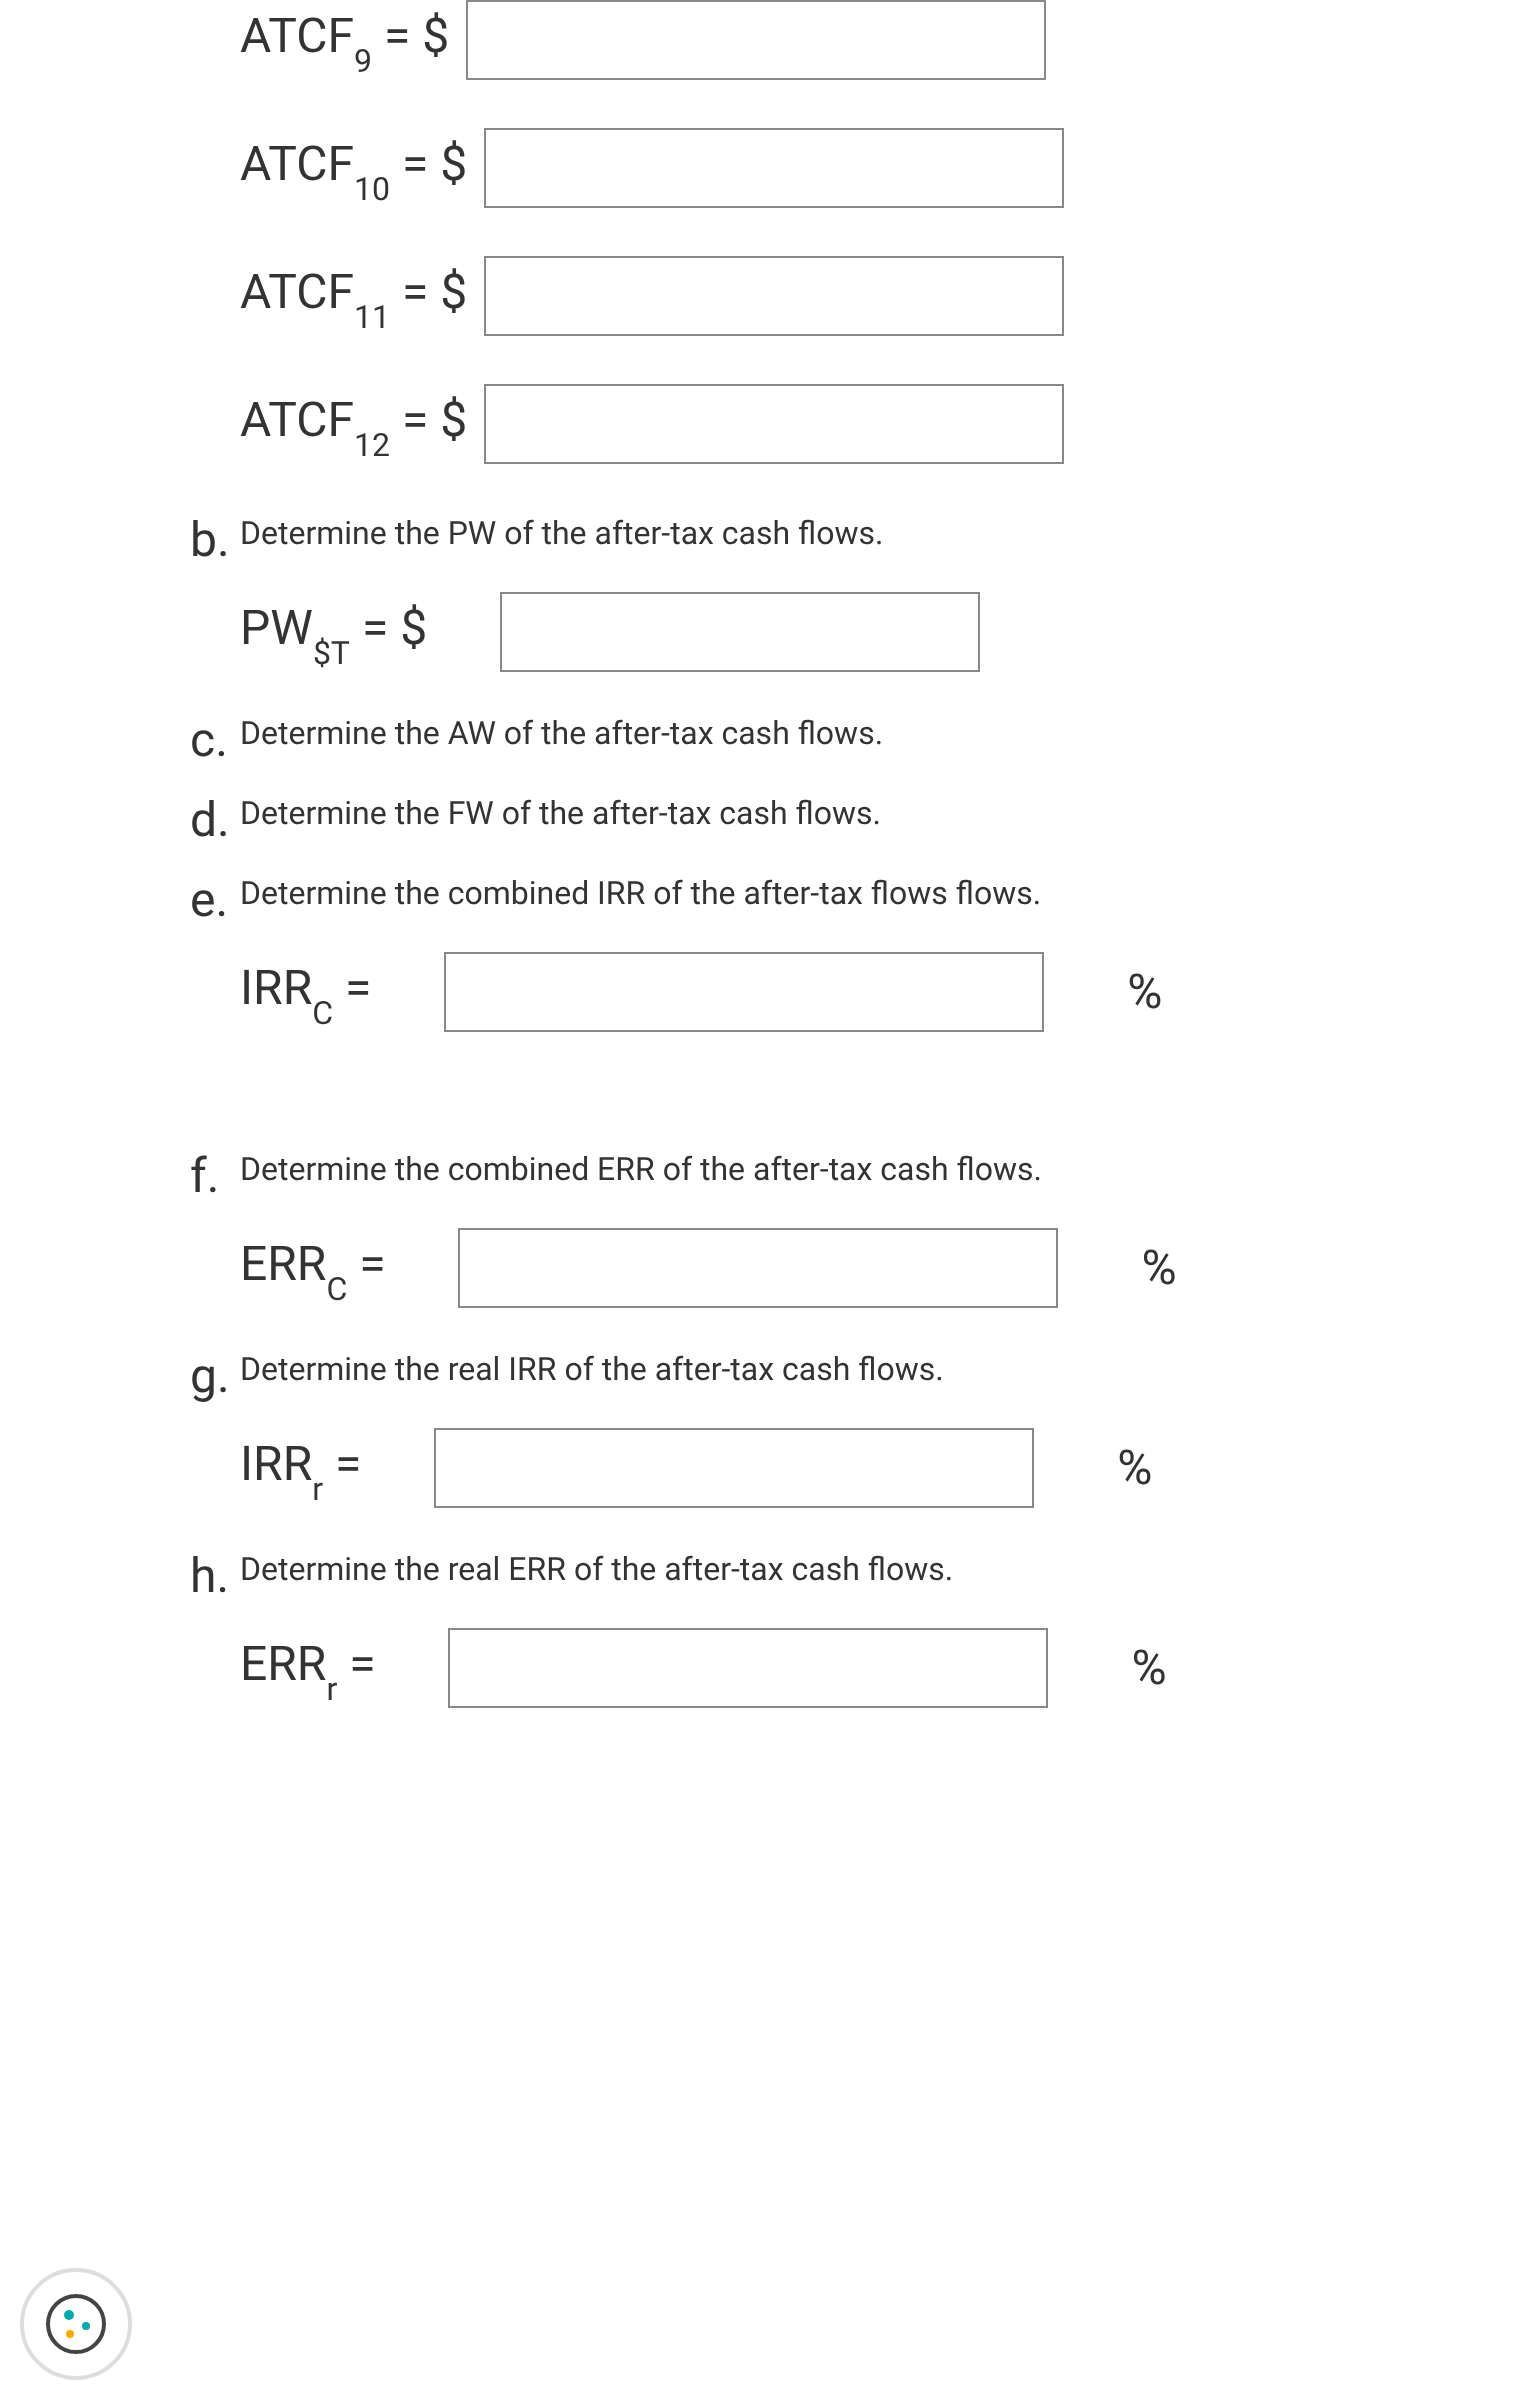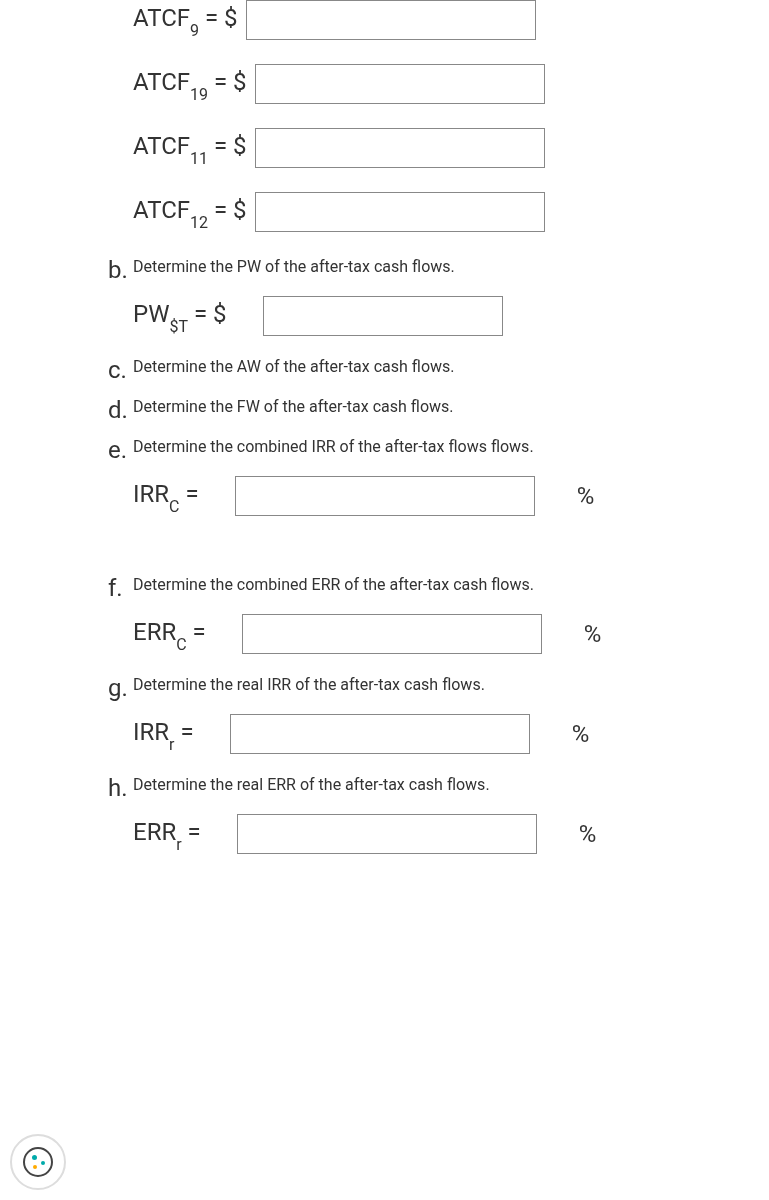--- a/index.html
+++ b/index.html
@@ -9,21 +9,20 @@
     }
     body {
       font-family: -apple-system, BlinkMacSystemFont, "Segoe UI", Roboto, Arial, sans-serif;
       background: white;
       color: #333;
       width: 769px;
       padding-top: 0;
     }
     .container {
       padding-left: 95px;
-      margin-left: 13px;
     }
     .row {
       display: flex;
       align-items: center;
       margin-bottom: 24px;
     }
     .indented {
       padding-left: 25px;
     }
     .label-text {
@@ -118,21 +117,21 @@
 <body>
 
 <div class="container">
 
   <div class="row indented">
     <span class="label-text"><span>ATCF</span><span class="sub">9</span><span> = $</span></span>
     <input type="text" class="input-box input-wide" style="">
   </div>
 
   <div class="row indented">
-    <span class="label-text"><span>ATCF</span><span class="sub">19</span><span> = $</span></span>
+    <span class="label-text"><span>ATCF</span><span class="sub">10</span><span> = $</span></span>
     <input type="text" class="input-box input-wide" style="">
   </div>
 
   <div class="row indented">
     <span class="label-text"><span>ATCF</span><span class="sub">11</span><span> = $</span></span>
     <input type="text" class="input-box input-wide" style="">
   </div>
 
   <div class="row indented">
     <span class="label-text"><span>ATCF</span><span class="sub">12</span><span> = $</span></span>

